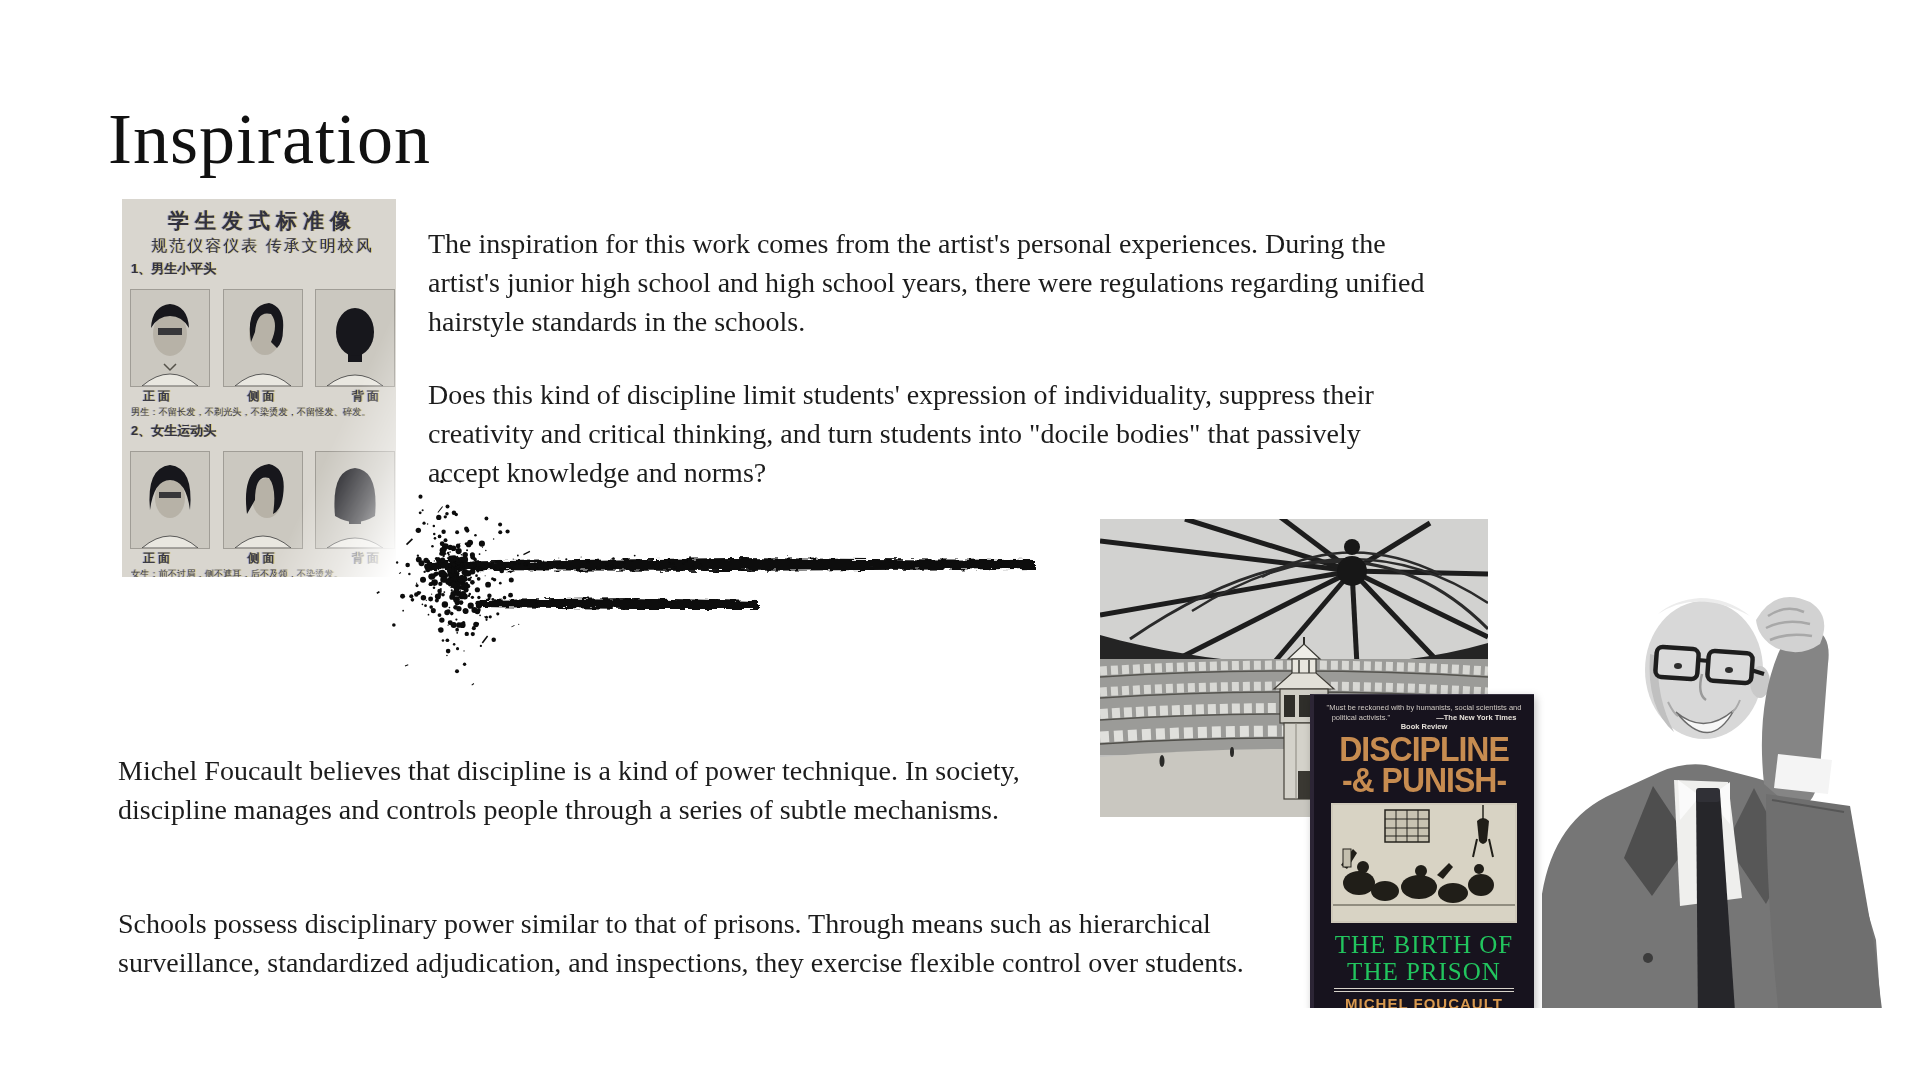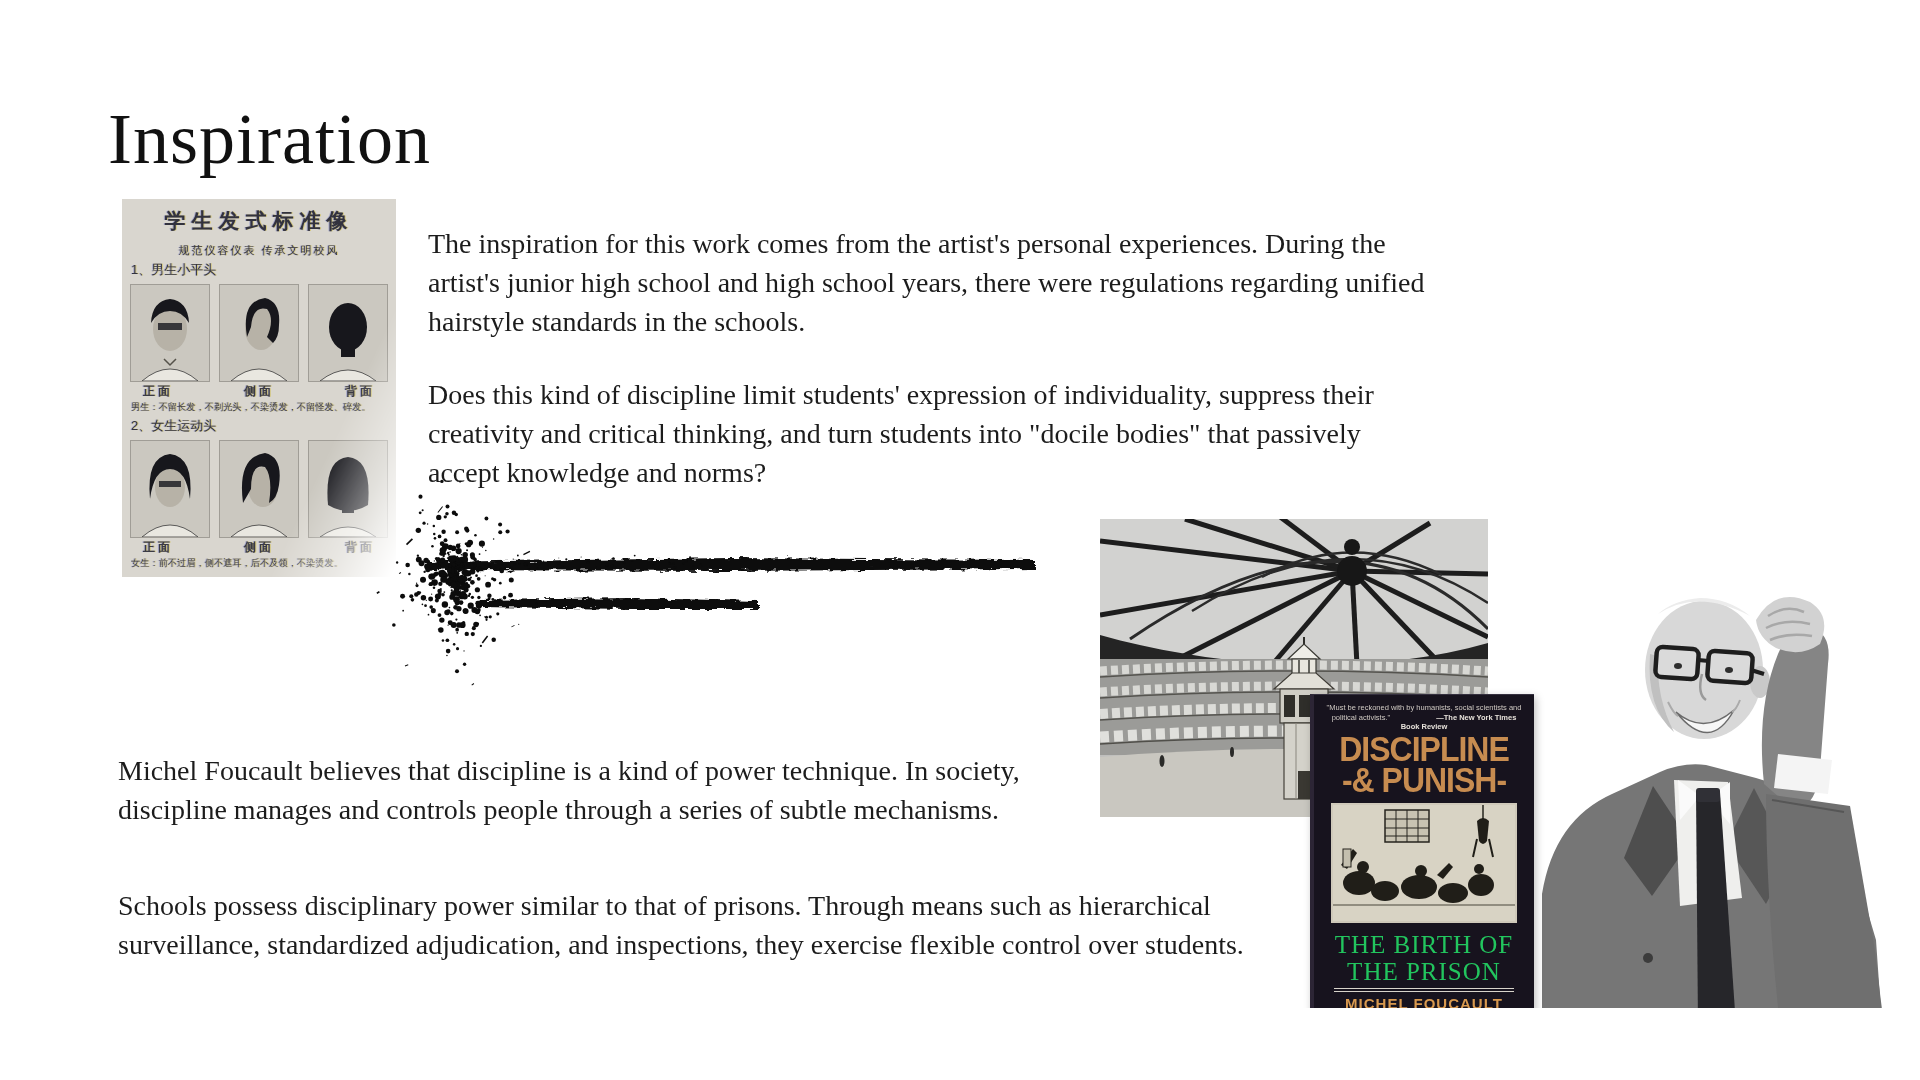--- a/index.html
+++ b/index.html
@@ -9,33 +9,33 @@
   }
   .abs{position:absolute;}
   
   #main-title{left:108px;top:50px;font-size:72px;font-weight:500;letter-spacing:1px;color:#111;}
   #theory-title{left:1576px;top:420px;font-size:70px;font-weight:500;letter-spacing:1px;color:#111;}
   
   .para{font-size:28px;line-height:39px;color:#1c1c1c;}
   #insp-p1{left:428px;top:196px;width:1010px;}
   #insp-p2{left:428px;top:347px;width:1010px;}
   #theo-p1{left:118px;top:723px;width:950px;}
-  #theo-p2{left:118px;top:858px;width:1165px;}
+  #theo-p2{left:118px;top:876px;width:1165px;}
   
   #poster{
     left:122px;top:199px;width:274px;height:378px;background:#d9d6cf;
     font-family:"Liberation Sans","DejaVu Sans",sans-serif;color:#32323e;
-    box-sizing:border-box;padding:8px 9px 4px 9px;
+    box-sizing:border-box;padding:8px 2px 4px 9px;
     -webkit-mask-image:linear-gradient(115deg,#000 72%,rgba(0,0,0,.55) 86%,transparent 99%);
     mask-image:linear-gradient(115deg,#000 72%,rgba(0,0,0,.55) 86%,transparent 99%);
   }
   #poster .cn{filter:blur(.3px);text-shadow:1px 0 rgba(205,185,60,.55),-1px 0 rgba(70,80,190,.35);}
   #poster-title{font-size:21px;font-weight:bold;letter-spacing:6px;text-align:center;white-space:nowrap;}
-  #poster-subtitle{font-size:11px;letter-spacing:2px;text-align:center;margin-top:8px;white-space:nowrap;}
-  .poster-section{font-size:13px;font-weight:normal;margin:3px 0 6px 0;white-space:nowrap;}
+  #poster-subtitle{font-size:16px;letter-spacing:2px;text-align:center;margin-top:1px;white-space:nowrap;}
+  .poster-section{font-size:13px;font-weight:bold;margin:3px 0 12px 0;white-space:nowrap;}
   .photo-row{display:flex;gap:8px;justify-content:space-between;}
   .photo-cell{width:78px;height:96px;background:#cbc8c0;outline:1px solid rgba(90,88,80,.45);}
   .label-row{display:flex;justify-content:space-between;padding:0 12px;margin:2px 0 1px 0;}
   .label-row span{font-size:12px;letter-spacing:3px;font-weight:bold;color:#3a3a44;}
   .poster-note{font-size:9.5px;color:#41414b;white-space:nowrap;overflow:hidden;transform:scaleX(.97);transform-origin:left;}
   
   #splatter{left:330px;top:428px;}
   
   #prison{left:1100px;top:519px;width:388px;height:298px;z-index:1;}
   

